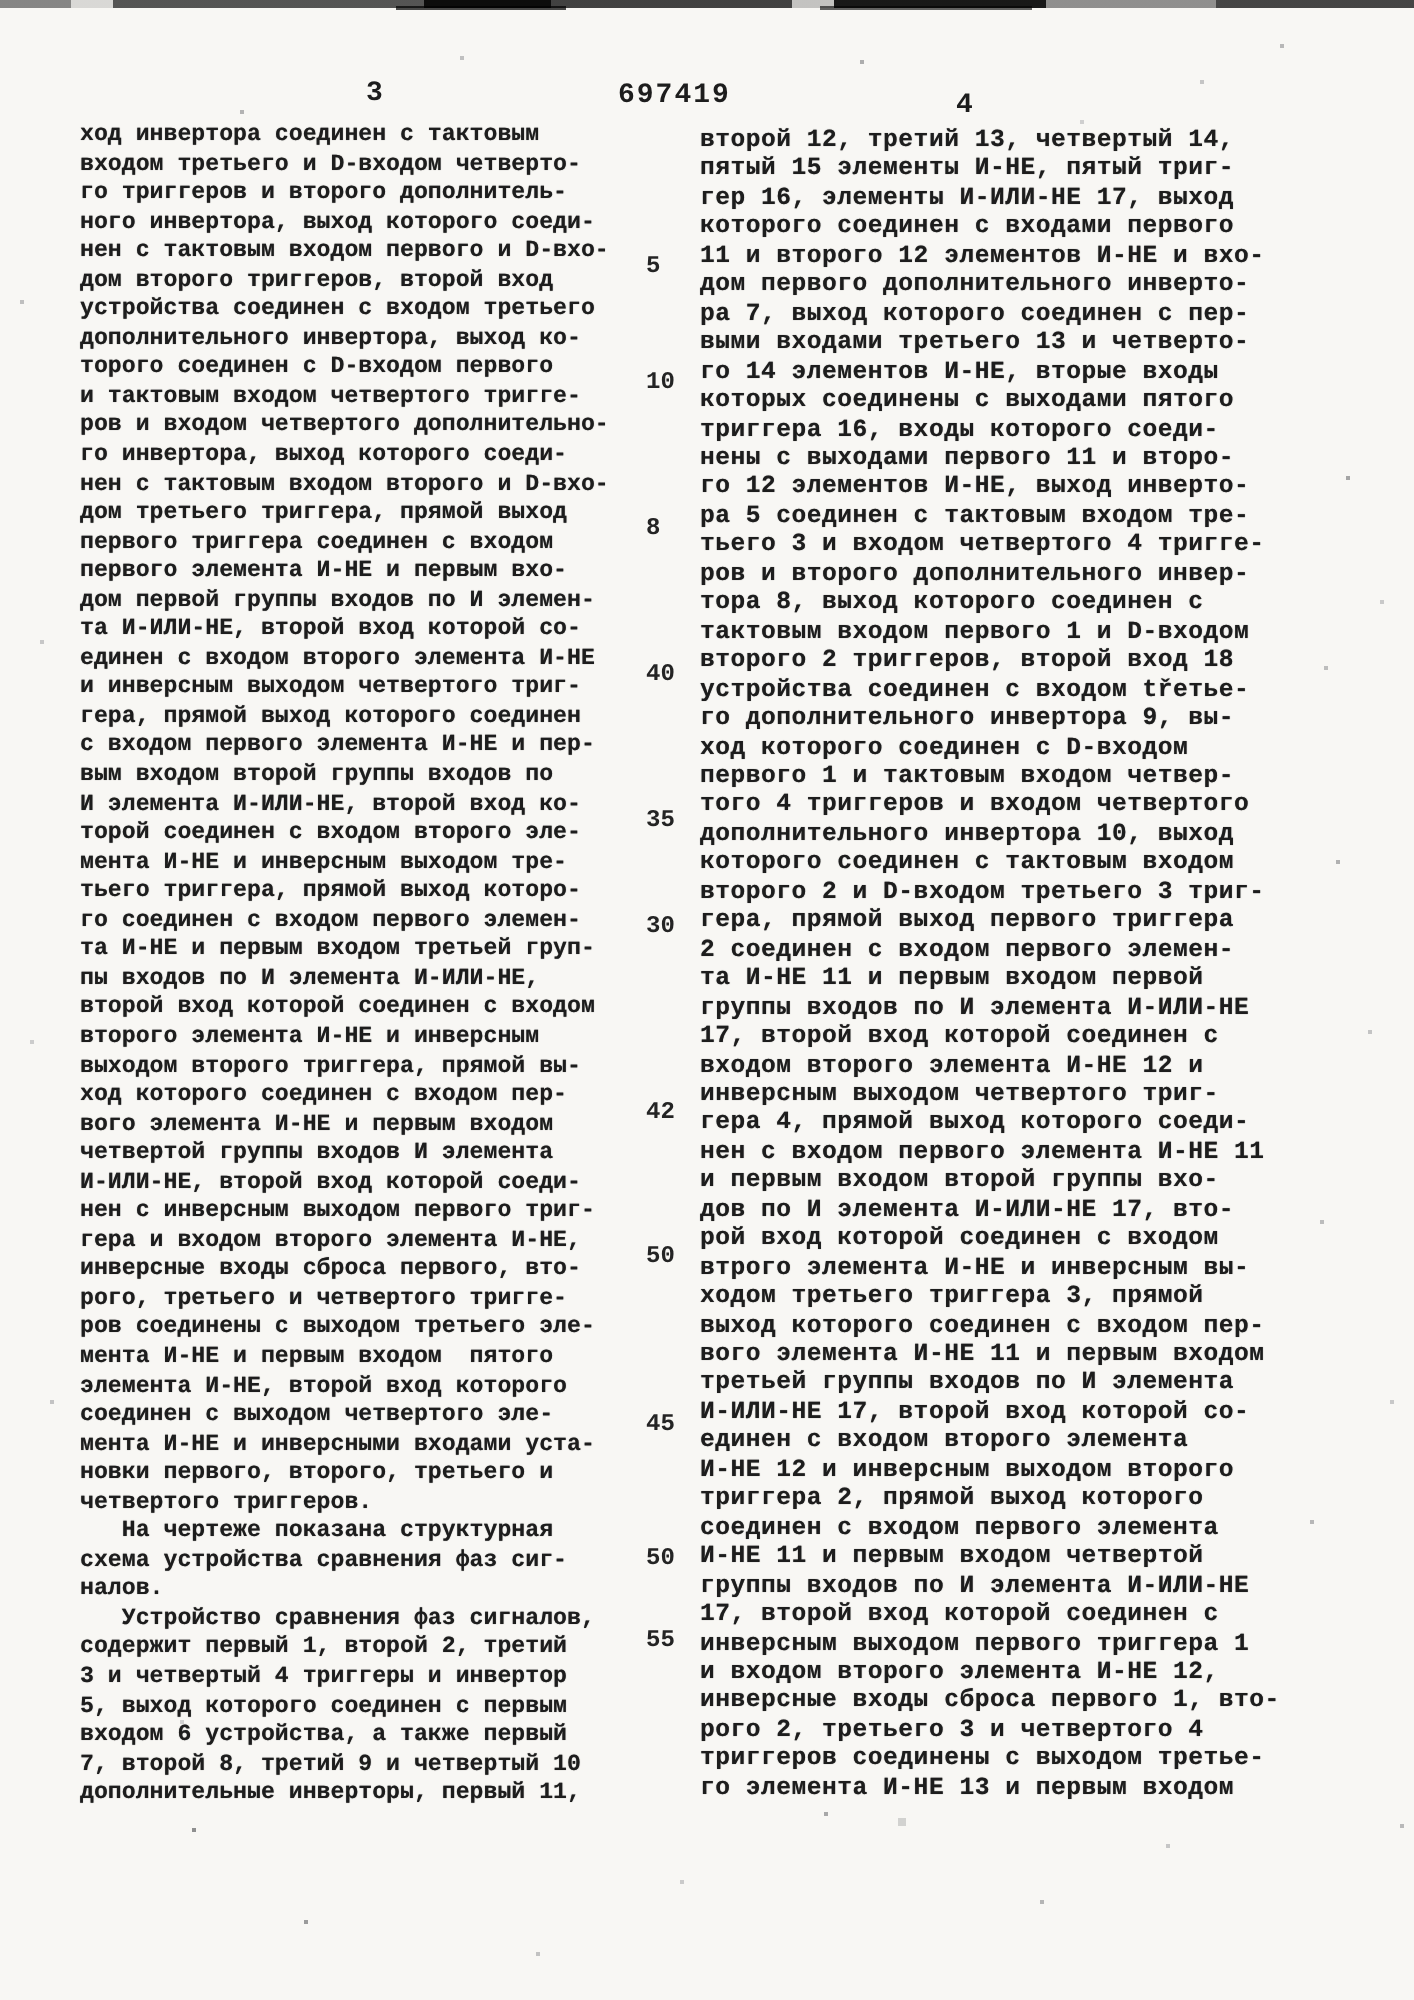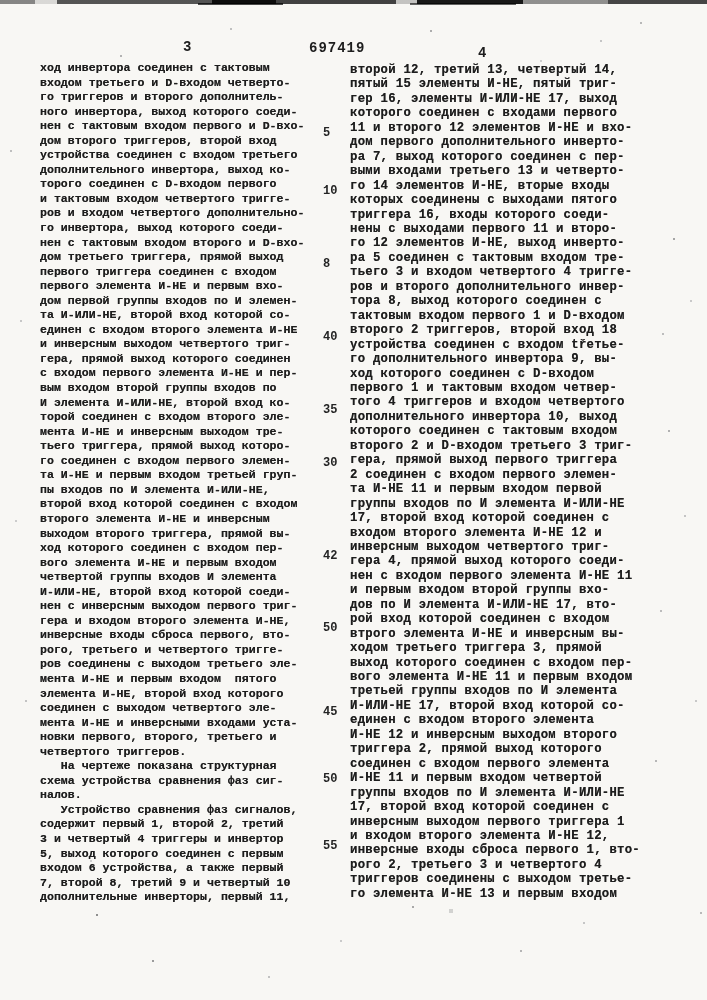--- a/index.html
+++ b/index.html
@@ -112,17 +112,17 @@
       <div class="num" style="top: 126px;">5</div>
       <div class="num" style="top: 184px;">10</div>
       <div class="num" style="top: 257px;">8</div>
       <div class="num" style="top: 330px;">40</div>
       <div class="num" style="top: 403px;">35</div>
       <div class="num" style="top: 456px;">30</div>
       <div class="num" style="top: 549px;">42</div>
       <div class="num" style="top: 621px;">50</div>
       <div class="num" style="top: 693px; margin-top: 12px;">45</div>
       <div class="num" style="top: 745px; margin-top: 27px;">50</div>
-      <div class="num" style="top: 839px;">55</div>
+      <div class="num" style="top: 813px;">55</div>
     </div>
 
   <div class="col col-right"><div class="line">второй 12, третий 13, четвертый 14,</div><div class="line">пятый 15 элементы И-НЕ, пятый триг-</div><div class="line">гер 16, элементы И-ИЛИ-НЕ 17, выход</div><div class="line">которого соединен с входами первого</div><div class="line">11 и второго 12 элементов И-НЕ и вхо-</div><div class="line">дом первого дополнительного инверто-</div><div class="line">ра 7, выход которого соединен с пер-</div><div class="line">выми входами третьего 13 и четверто-</div><div class="line">го 14 элементов И-НЕ, вторые входы</div><div class="line">которых соединены с выходами пятого</div><div class="line">триггера 16, входы которого соеди-</div><div class="line">нены с выходами первого 11 и второ-</div><div class="line">го 12 элементов И-НЕ, выход инверто-</div><div class="line">ра 5 соединен с тактовым входом тре-</div><div class="line">тьего 3 и входом четвертого 4 тригге-</div><div class="line">ров и второго дополнительного инвер-</div><div class="line">тора 8, выход которого соединен с</div><div class="line">тактовым входом первого 1 и D-входом</div><div class="line">второго 2 триггеров, второй вход 18</div><div class="line">устройства соединен с входом třетье-</div><div class="line">го дополнительного инвертора 9, вы-</div><div class="line">ход которого соединен с D-входом</div><div class="line">первого 1 и тактовым входом четвер-</div><div class="line">того 4 триггеров и входом четвертого</div><div class="line">дополнительного инвертора 10, выход</div><div class="line">которого соединен с тактовым входом</div><div class="line">второго 2 и D-входом третьего 3 триг-</div><div class="line">гера, прямой выход первого триггера</div><div class="line">2 соединен с входом первого элемен-</div><div class="line">та И-НЕ 11 и первым входом первой</div><div class="line">группы входов по И элемента И-ИЛИ-НЕ</div><div class="line">17, второй вход которой соединен с</div><div class="line">входом второго элемента И-НЕ 12 и</div><div class="line">инверсным выходом четвертого триг-</div><div class="line">гера 4, прямой выход которого соеди-</div><div class="line">нен с входом первого элемента И-НЕ 11</div><div class="line">и первым входом второй группы вхо-</div><div class="line">дов по И элемента И-ИЛИ-НЕ 17, вто-</div><div class="line">рой вход которой соединен с входом</div><div class="line">втрого элемента И-НЕ и инверсным вы-</div><div class="line">ходом третьего триггера 3, прямой</div><div class="line">выход которого соединен с входом пер-</div><div class="line">вого элемента И-НЕ 11 и первым входом</div><div class="line">третьей группы входов по И элемента</div><div class="line">И-ИЛИ-НЕ 17, второй вход которой со-</div><div class="line">единен с входом второго элемента</div><div class="line">И-НЕ 12 и инверсным выходом второго</div><div class="line">триггера 2, прямой выход которого</div><div class="line">соединен с входом первого элемента</div><div class="line">И-НЕ 11 и первым входом четвертой</div><div class="line">группы входов по И элемента И-ИЛИ-НЕ</div><div class="line">17, второй вход которой соединен с</div><div class="line">инверсным выходом первого триггера 1</div><div class="line">и входом второго элемента И-НЕ 12,</div><div class="line">инверсные входы сброса первого 1, вто-</div><div class="line">рого 2, третьего 3 и четвертого 4</div><div class="line">триггеров соединены с выходом третье-</div><div class="line">го элемента И-НЕ 13 и первым входом</div></div>
 </div>
 
 </body></html>

